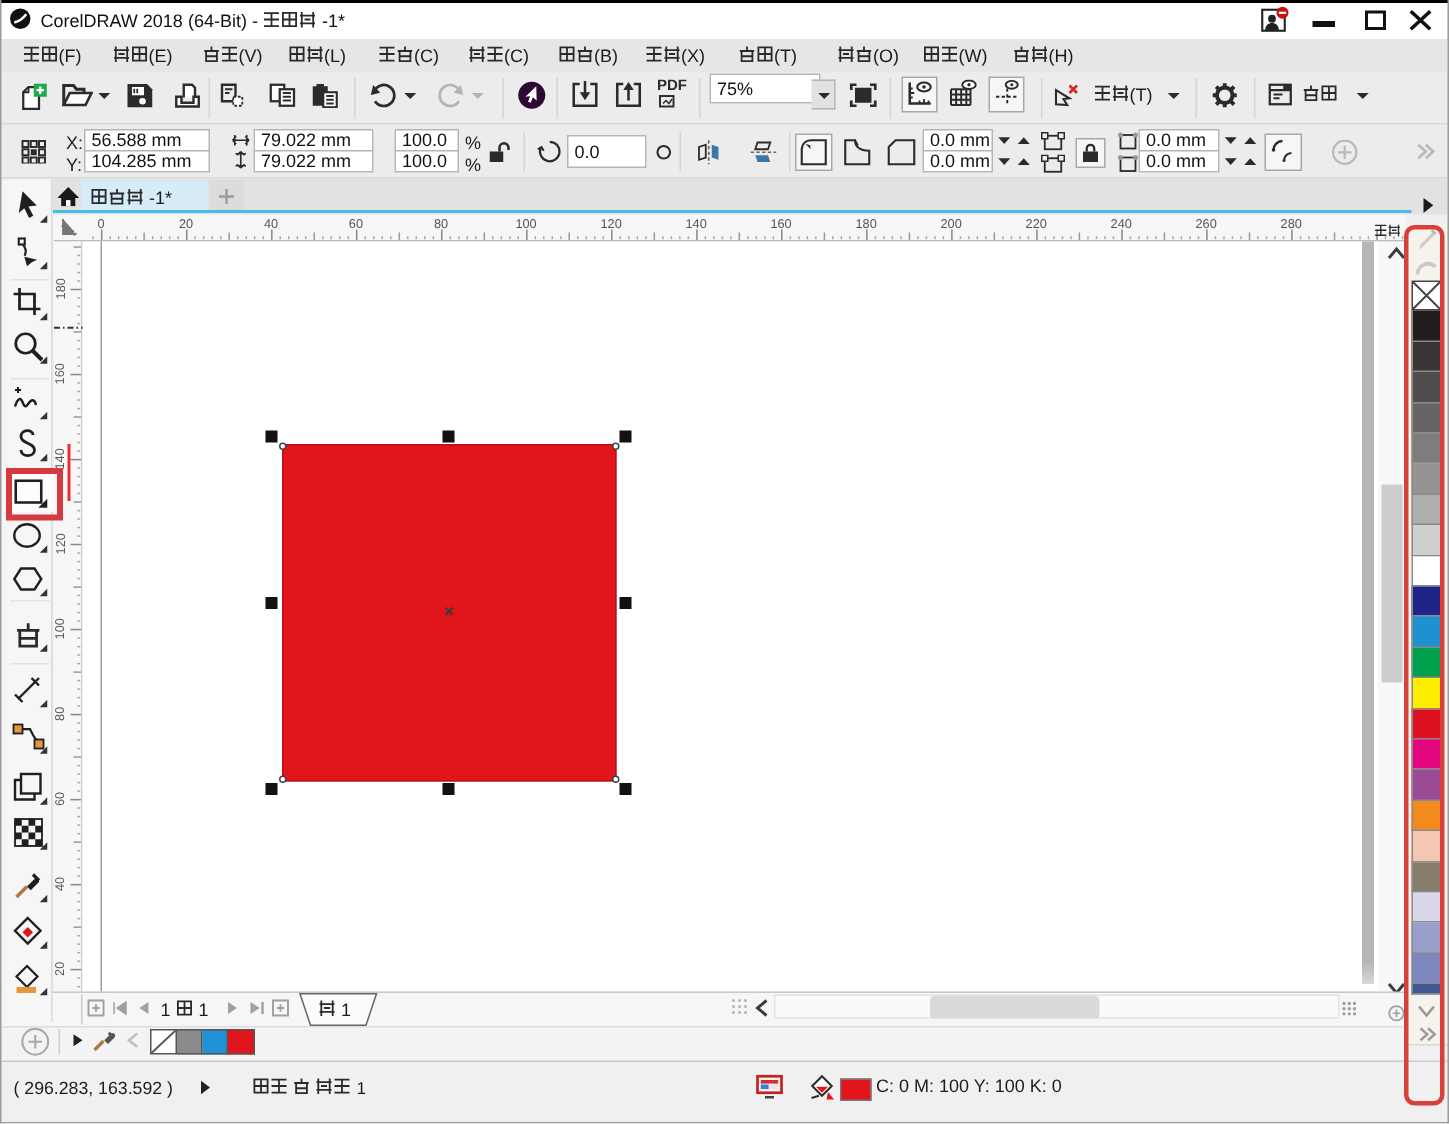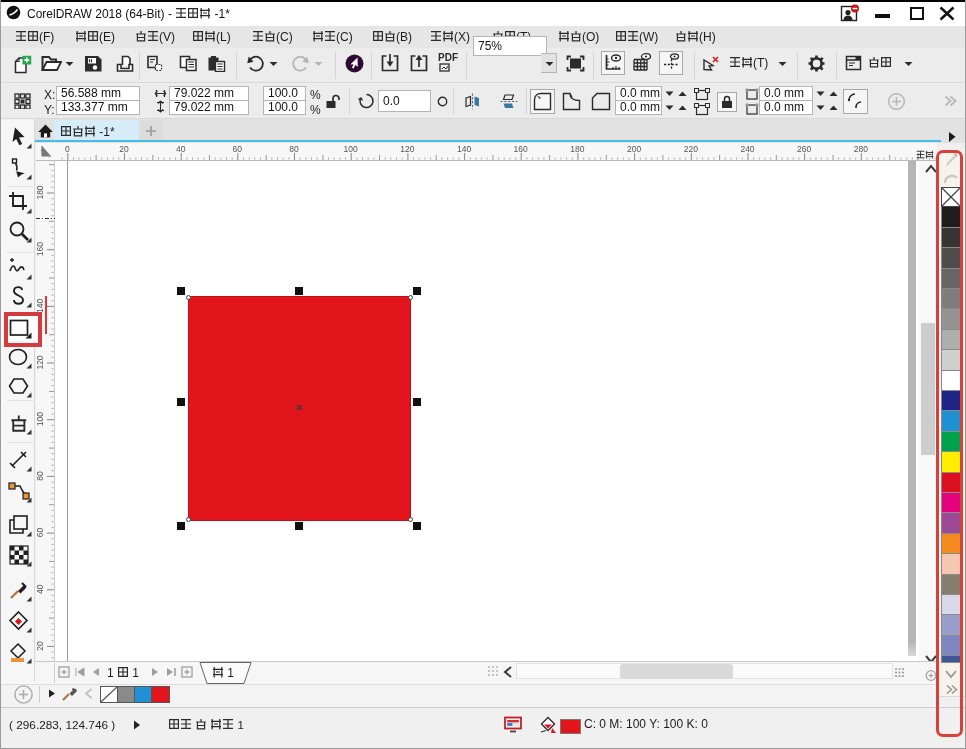--- a/index.html
+++ b/index.html
@@ -184,21 +184,21 @@
     <path d="M5.5 2H1.5v14.5h15V2h-4" fill="none" stroke="#2b2b2b" stroke-width="1.7"></path>
     <path d="M9 13V3.5" stroke="#2b2b2b" stroke-width="1.7"></path>
     <path d="M5.5 6 9 0.7 12.5 6z" fill="#2b2b2b"></path>
   </svg>
 <div class="txt" style="left:438px;top:52px;font-size:10px;font-weight:bold;color:#2b2b2b">PDF</div>
 <svg class="ab" style="left:439px;top:63px" width="11" height="9" viewBox="0 0 11 9">
     <rect x="1" y="1" width="9" height="7" fill="none" stroke="#2b2b2b" stroke-width="1.3"></rect>
     <path d="M3 6l2-2 2 2 2-3" stroke="#2b2b2b" stroke-width="1" fill="none"></path>
   </svg>
 <div class="sepv" style="left:466px;top:52px;height:27px"></div>
-<div class="fld" style="left:473px;top:36px;width:74px;height:20px;line-height:18px">75%</div>
+<div class="fld" style="left:473px;top:49px;width:74px;height:20px;line-height:18px">75%</div>
 <div class="ab" style="left:541px;top:53px;width:16px;height:20px;background:#e2e2e2;border:1px solid #b5b5b5;border-left:none"></div>
 <svg class="ab" style="left:545px;top:61px" width="9" height="6" viewBox="0 0 9 6">
     <path d="M0.5 1l4 4 4-4z" fill="#2b2b2b"></path>
   </svg>
 <svg class="ab" style="left:566px;top:55px" width="19" height="17" viewBox="0 0 19 17">
     <rect x="4" y="3.5" width="11" height="10" fill="#2b2b2b"></rect>
     <path d="M1.5 5V1.5H5M14 1.5h3.5V5M17.5 12v3.5H14M5 15.5H1.5V12" fill="none" stroke="#2b2b2b" stroke-width="1.8"></path>
   </svg>
 <div class="sepv" style="left:593px;top:52px;height:27px"></div>
 <div class="ab" style="left:601px;top:51px;width:24px;height:24px;background:#f6f6f6;border:1px solid #a8a8a8"></div>
@@ -265,21 +265,21 @@
       <rect x="12" y="6.5" width="4" height="4"></rect>
       <rect x="1" y="12" width="4" height="4"></rect>
       <rect x="6.5" y="12" width="4" height="4"></rect>
       <rect x="12" y="12" width="4" height="4"></rect>
     </g>
     <rect x="6.5" y="6.5" width="4" height="4" fill="#2b2b2b"></rect>
   </svg>
 <div class="txt" style="left:44px;top:88px;font-size:12px">X:</div>
 <div class="txt" style="left:44px;top:103px;font-size:12px">Y:</div>
 <div class="fld" style="left:56px;top:86px;width:84px;height:15px;line-height:13px">56.588 mm</div>
-<div class="fld" style="left:56px;top:100px;width:84px;height:15px;line-height:13px">133.377 mm</div>
+<div class="fld" style="left:56px;top:100px;width:84px;height:15px;line-height:13px">104.285 mm</div>
 <svg class="ab" style="left:154px;top:89px" width="13" height="9" viewBox="0 0 13 9">
     <path d="M1 4.5h11M1 4.5l2.5-2.5M1 4.5l2.5 2.5M12 4.5 9.5 2M12 4.5 9.5 7M2.5 1v7M10.5 1v7" stroke="#2b2b2b" stroke-width="1.1" fill="none"></path>
   </svg>
 <svg class="ab" style="left:156px;top:100px" width="9" height="13" viewBox="0 0 9 13">
     <path d="M4.5 1v11M4.5 1 2 3.5M4.5 1 7 3.5M4.5 12 2 9.5M4.5 12 7 9.5M1 2.5h7M1 10.5h7" stroke="#2b2b2b" stroke-width="1.1" fill="none"></path>
   </svg>
 <div class="fld" style="left:169px;top:86px;width:80px;height:15px;line-height:13px">79.022 mm</div>
 <div class="fld" style="left:169px;top:100px;width:80px;height:15px;line-height:13px">79.022 mm</div>
 <div class="fld" style="left:263px;top:86px;width:43px;height:15px;line-height:13px">100.0</div>
 <div class="fld" style="left:263px;top:100px;width:43px;height:15px;line-height:13px">100.0</div>
@@ -810,21 +810,21 @@
 <svg class="ab" style="left:84px;top:688px" width="9" height="11">
     <path d="M7.5 1 2 5.5l5.5 4.5" fill="none" stroke="#c0c0c0" stroke-width="1.8"></path>
   </svg>
 <div class="ab" style="left:100px;top:686px;width:18px;height:17px;background:#fff;border:1px solid #555"></div>
 <svg class="ab" style="left:100px;top:686px" width="18" height="17">
     <path d="M17 1 1 16" stroke="#555" stroke-width="1.2"></path>
   </svg>
 <div class="ab" style="left:118px;top:686px;width:17px;height:17px;background:#8a8a8a;border:1px solid #555;border-left:none"></div>
 <div class="ab" style="left:135px;top:686px;width:17px;height:17px;background:#2191d6;border:1px solid #555;border-left:none"></div>
 <div class="ab" style="left:152px;top:686px;width:18px;height:17px;background:#e2151d;border:1px solid #555;border-left:none"></div>
-<div class="txt" style="left:9px;top:718px;font-size:11.8px">( 296.283, 124.746 )</div>
+<div class="txt" style="left:9px;top:718px;font-size:11.8px">( 296.283, 163.592 )</div>
 <svg class="ab" style="left:133px;top:720px" width="8" height="10">
     <path d="M1 0.5l6 4.5-6 4.5z" fill="#222"></path>
   </svg>
 <div class="txt" style="left:168px;top:718px;font-size:11.5px"><svg class="k" style="vertical-align:-1px" width="12" height="12" viewBox="0 0 12 12">
       <use href="#g2"></use>
     </svg><svg class="k" style="vertical-align:-1px" width="12" height="12" viewBox="0 0 12 12">
       <use href="#g1"></use>
     </svg> <svg class="k" style="vertical-align:-1px" width="12" height="12" viewBox="0 0 12 12">
       <use href="#g4"></use>
     </svg> <svg class="k" style="vertical-align:-1px" width="12" height="12" viewBox="0 0 12 12">

